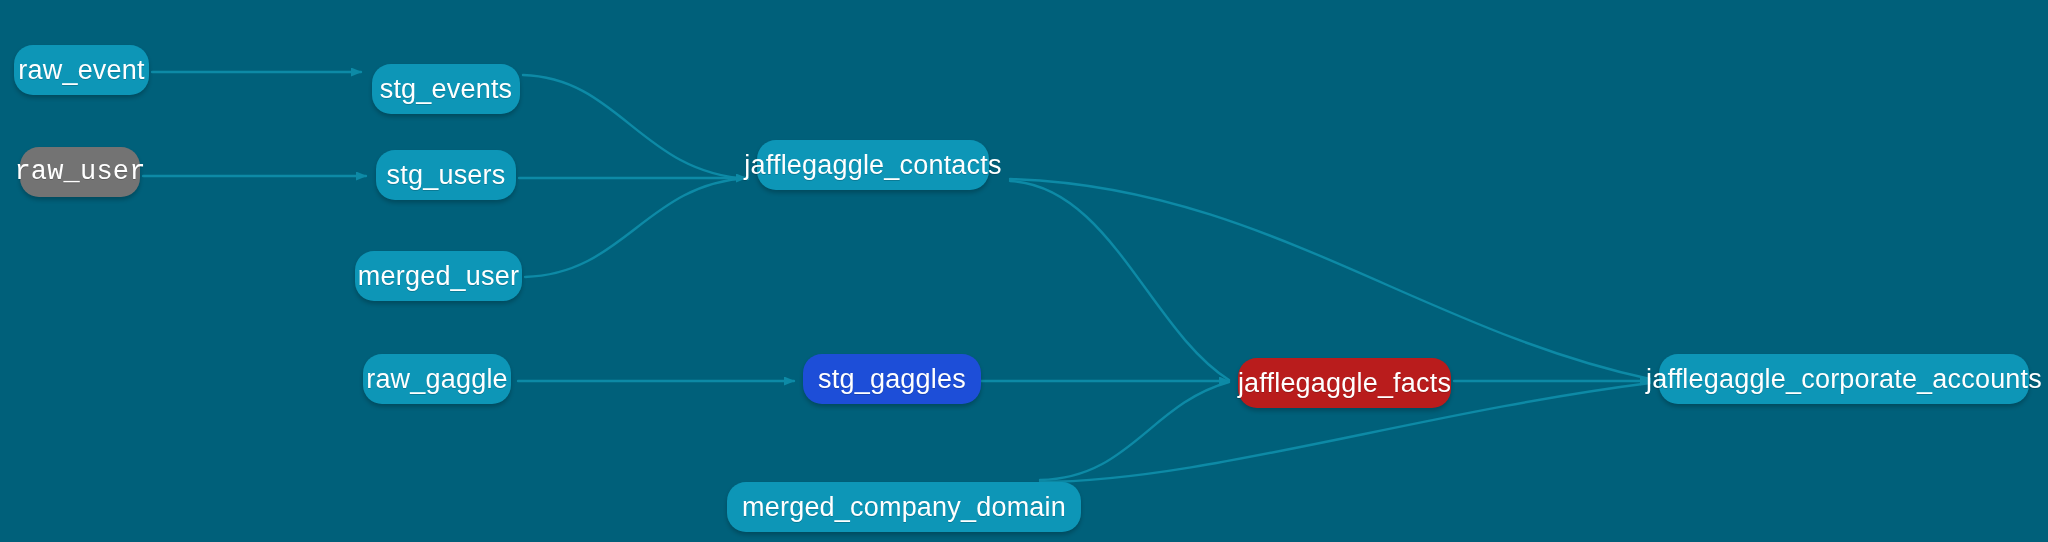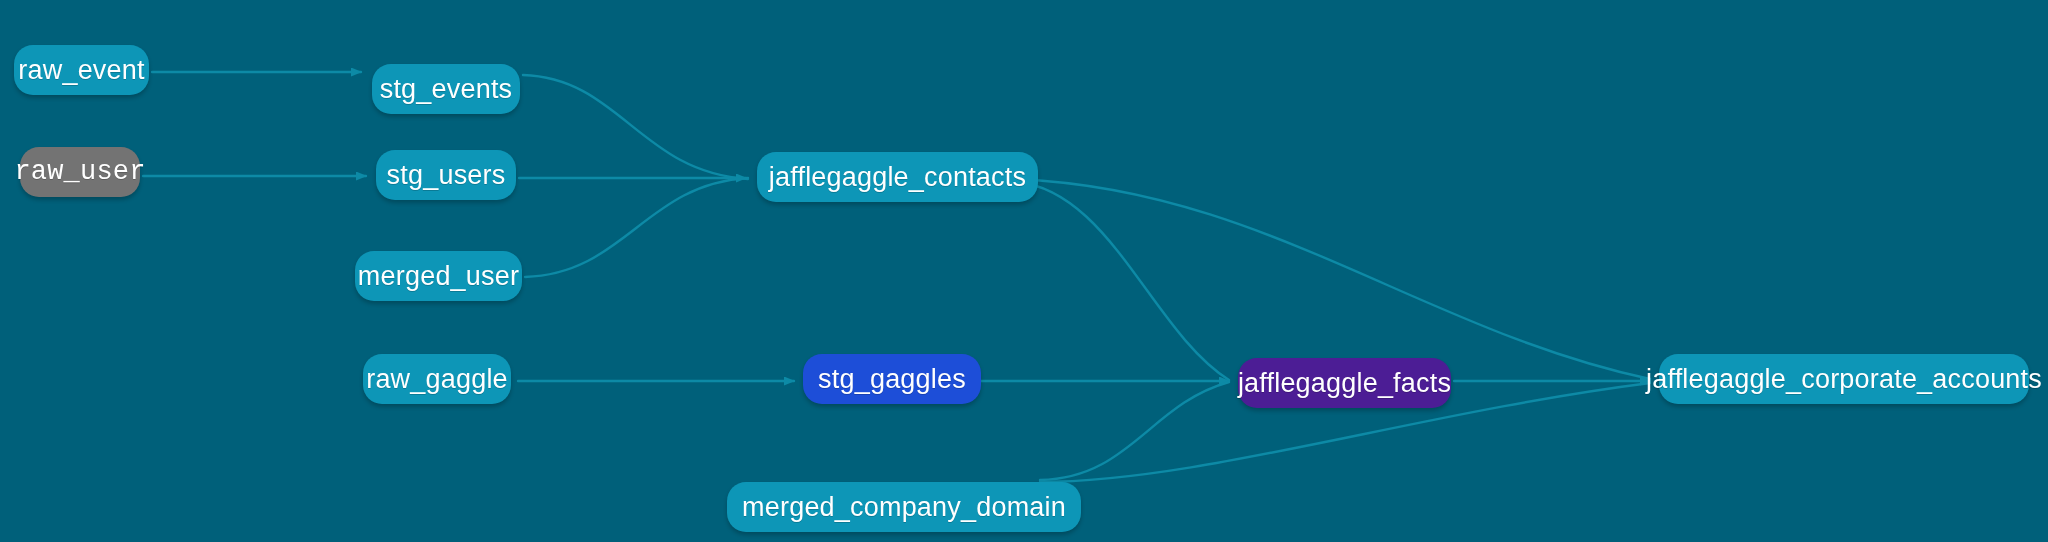--- a/index.html
+++ b/index.html
@@ -87,26 +87,26 @@
       </div>
       <div class="node model" style="left: 355px; top: 251px; width: 167px; background: rgb(13, 150, 183); color: rgb(255, 255, 255);">
         <span>merged_user</span>
       </div>
       <div class="node model" style="left: 363px; top: 354px; width: 148px; background: rgb(13, 150, 183); color: rgb(255, 255, 255);">
         <span>raw_gaggle</span>
       </div>
       <div class="node model" style="left: 803px; top: 354px; width: 178px; background: #1d4ed8; color: rgb(255, 255, 255);">
         <span>stg_gaggles</span>
       </div>
-      <div class="node model" style="left: 757px; top: 152px; width: 281px; background: rgb(13, 150, 183); color: rgb(255, 255, 255);">
+      <div class="node model" style="left: 757px; top: 140px; width: 232px; background: rgb(13, 150, 183); color: rgb(255, 255, 255);">
         <span>jafflegaggle_contacts</span>
       </div>
       <div class="node model" style="left: 727px; top: 454px; width: 354px; background: rgb(13, 150, 183); color: rgb(255, 255, 255); margin-top: 28px;">
         <span>merged_company_domain</span>
       </div>
-      <div class="node highlight" style="left: 1238px; top: 358px; width: 213px; background: #4c1d95; color: rgb(255, 255, 255);">
+      <div class="node highlight" style="left: 1238px; top: 358px; width: 213px; background: #b91c1c; color: rgb(255, 255, 255);">
         <span>jafflegaggle_facts</span>
       </div>
       <div class="node model" style="left: 1659px; top: 354px; width: 370px; background: rgb(13, 150, 183); color: rgb(255, 255, 255);">
         <span>jafflegaggle_corporate_accounts</span>
       </div>
     </div>
 </div>
 
 </body></html>

